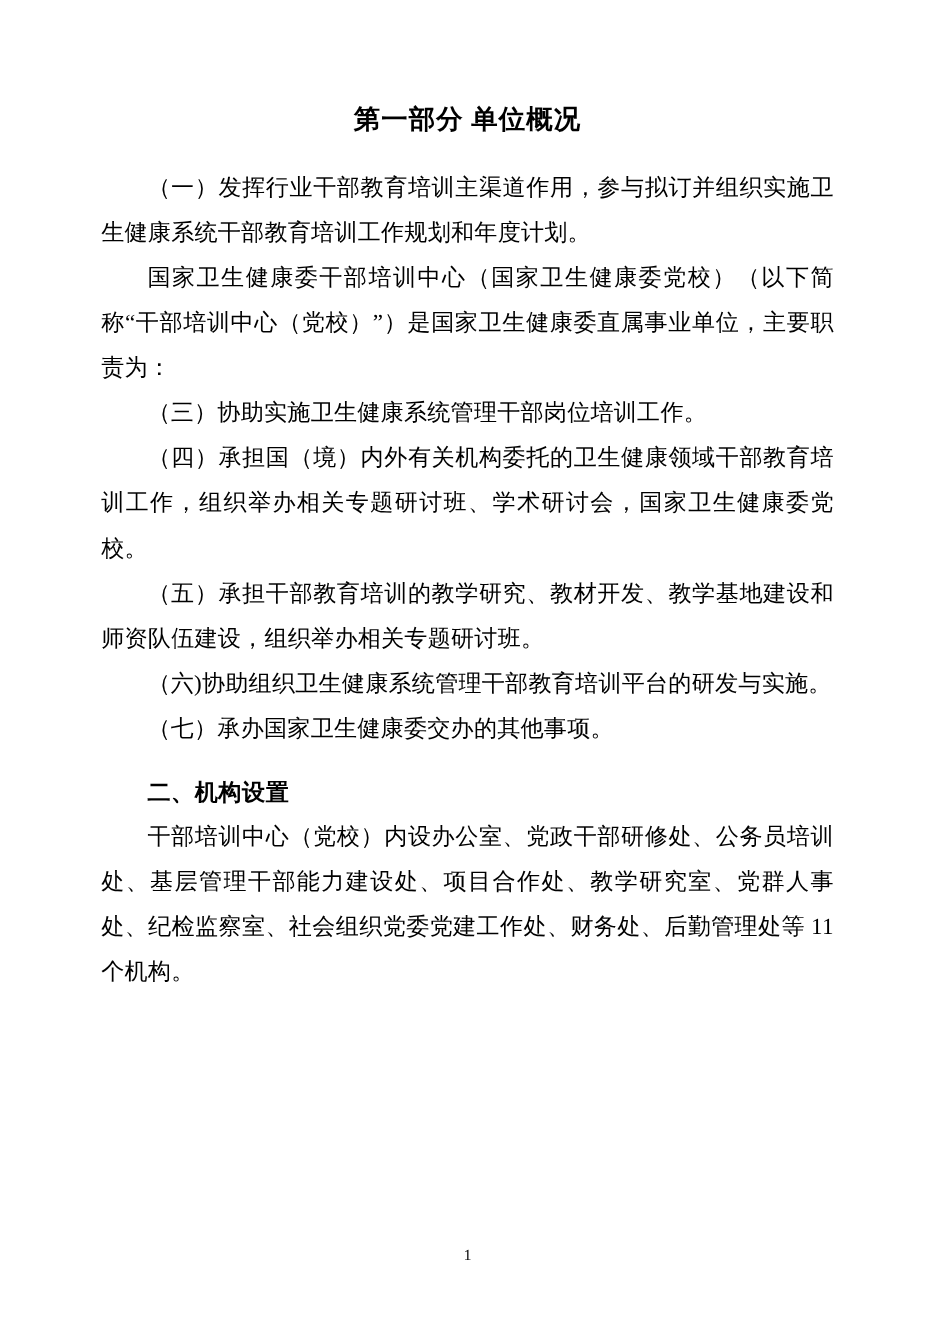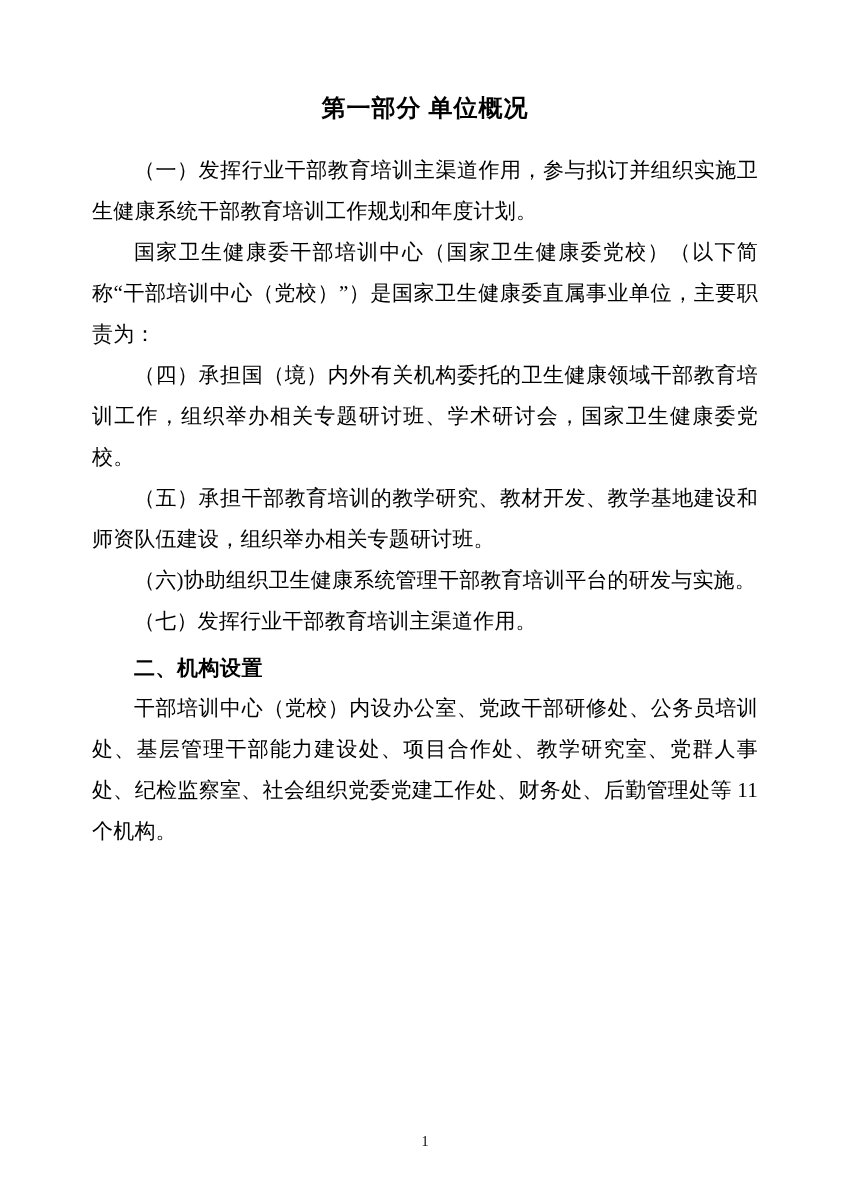--- a/index.html
+++ b/index.html
@@ -31,21 +31,21 @@
     font-family: "Liberation Serif", "DejaVu Serif", serif;
   }
   .section-heading {
     font-size: 21px;
     font-weight: bold;
     margin: 0 0 6px 0;
     text-indent: 42px;
     letter-spacing: 0.5px;
   }
   .section-heading.second {
-    margin-top: 12px;
+    margin-top: 23px;
   }
   .para {
     font-size: 21px;
     line-height: 41px;
     text-indent: 42px;
     margin: 0;
     text-align: justify;
     text-justify: inter-ideograph;
     letter-spacing: 0.2px;
   }
@@ -65,24 +65,25 @@
 </head>
 <body>
 
 <div class="page">
 
   <h1 class="doc-title">第一部分  单位概况</h1>
 
   <div class="block">
     <p class="para">（一）发挥行业干部教育培训主渠道作用，参与拟订并组织实施卫生健康系统干部教育培训工作规划和年度计划。</p>
     <p class="para">国家卫生健康委干部培训中心（国家卫生健康委党校）（以下简称“干部培训中心（党校）”）是国家卫生健康委直属事业单位，主要职责为：</p>
+    <p class="para">（三）协助实施卫生健康系统管理干部岗位培训工作。</p>
     <p class="para">（四）承担国（境）内外有关机构委托的卫生健康领域干部教育培训工作，组织举办相关专题研讨班、学术研讨会，国家卫生健康委党校。</p>
     <p class="para">（五）承担干部教育培训的教学研究、教材开发、教学基地建设和师资队伍建设，组织举办相关专题研讨班。</p>
     <p class="para">（六)协助组织卫生健康系统管理干部教育培训平台的研发与实施。</p>
-    <p class="para">（七）发挥行业干部教育培训主渠道作用。</p>
+    <p class="para">（七）承办国家卫生健康委交办的其他事项。</p>
   </div>
 
   <div class="block">
     <div class="section-heading second">二、机构设置</div>
     <p class="para">干部培训中心（党校）内设办公室、党政干部研修处、公务员培训处、基层管理干部能力建设处、项目合作处、教学研究室、党群人事处、纪检监察室、社会组织党委党建工作处、财务处、后勤管理处等 11 个机构。</p>
   </div>
 
   <div class="page-number">1</div>
 
 </div>

